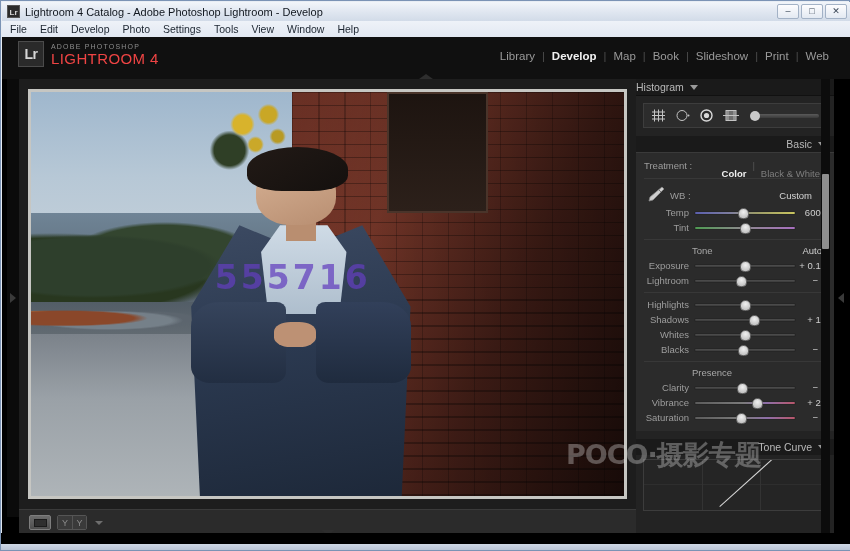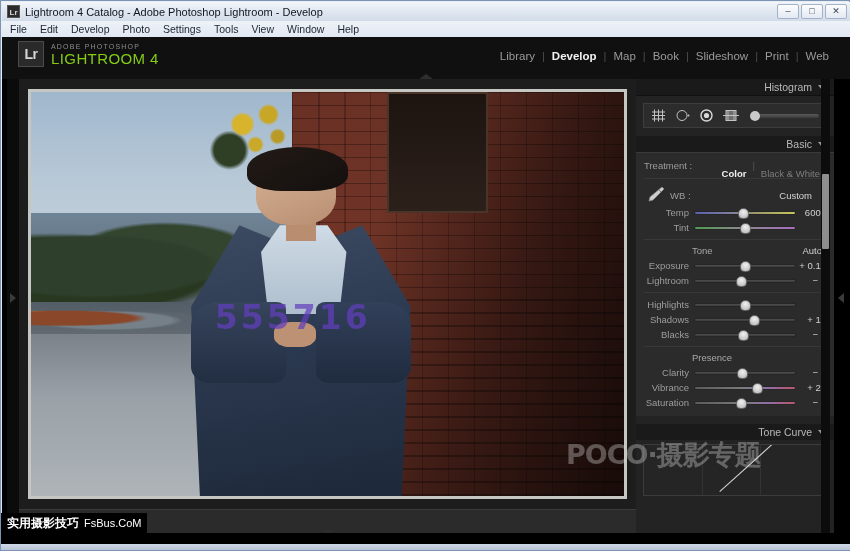--- a/index.html
+++ b/index.html
@@ -50,21 +50,21 @@
     position: relative; width: 100%; height: 42px; background: #101010;
   }
   .lr-logo { position: absolute; left: 16px; top: 4px; display: flex; align-items: center; }
   .lr-badge {
     width: 26px; height: 26px; background: #2a2a2a; border: 1px solid #4b4b4b;
     color: #d6d6d6; font-size: 14px; font-weight: bold;
     display: flex; align-items: center; justify-content: center;
     letter-spacing: -0.5px; margin-right: 7px;
   }
   .lr-name-sm { font-size: 7px; color: #8d8d8d; letter-spacing: 1.2px; line-height: 9px; }
-  .lr-name-lg { font-size: 15px; color: #84cc16; letter-spacing: 0.4px; line-height: 16px; }
+  .lr-name-lg { font-size: 15px; color: #ef4444; letter-spacing: 0.4px; line-height: 16px; }
   .modules {
     position: absolute; right: 14px; top: 13px; display: flex; align-items: center;
   }
   .module { font-size: 11.5px; color: #9a9a9a; padding: 0 7px; cursor: default; white-space: nowrap; }
   .module.active { color: #f2f2f2; font-weight: bold; }
   .module-sep { color: #4e4e4e; font-size: 11px; }
   .top-toggle {
     position: absolute; left: 50%; bottom: 0; transform: translateX(-50%);
     width: 0; height: 0; border-left: 7px solid transparent; border-right: 7px solid transparent;
     border-bottom: 5px solid #2e2e2e;
@@ -180,21 +180,20 @@
   }
   .hand {
     position: absolute; left: 41%; top: 57%; width: 7%; height: 6%;
     background: #bd9174; border-radius: 40%;
   }
   .photo-wm {
     position: absolute; left: 31%; top: 41%;
     font-size: 33px; font-weight: bold; letter-spacing: 3px;
     color: rgba(98, 62, 190, 0.72);
     font-family: "DejaVu Sans", sans-serif;
-    margin-top: 40px;
   }
 
   .toolbar {
     position: absolute; left: 0; right: 0; bottom: 0; height: 26px;
     background: #2b2b2b; border-top: 1px solid #3a3a3a;
     display: flex; align-items: center; padding-left: 10px; gap: 6px;
   }
   .tool-btn {
     width: 22px; height: 15px; background: linear-gradient(#6c6c6c, #4e4e4e);
     border: 1px solid #7e7e7e; border-radius: 2px;
@@ -220,21 +219,21 @@
   }
 
   
   .right-panel {
     position: absolute; right: 16px; top: 0; width: 198px; bottom: 0;
     background: #232323;
   }
   .panel-scroll { position: absolute; inset: 0; overflow: hidden; }
   .panel-head {
     height: 17px; background: #1a1a1a; display: flex; align-items: center;
-    justify-content: flex-end; padding-right: 8px; gap: 6px;
+    padding-right: 8px; gap: 6px;
     border-bottom: 1px solid #111;
   }
   .panel-head .ttl { font-size: 10.5px; color: #b9b9b9; }
   .tri-down {
     width: 0; height: 0; border-left: 4px solid transparent; border-right: 4px solid transparent;
     border-top: 5px solid #9a9a9a;
   }
   .histo-box {
     margin: 5px 7px 0 7px; height: 68px; background: #2c2c2c;
     border: 1px solid #3d3d3d; position: relative; overflow: hidden;
@@ -578,20 +577,27 @@
                 <span class="row-val">0</span>
               </div>
               <div class="row">
                 <span class="row-label">Shadows</span>
                 <span class="slider">
                   <span class="knob" style="left:59%"></span>
                 </span>
                 <span class="row-val">+ 18</span>
               </div>
               <div class="row">
+                <span class="row-label">Whites</span>
+                <span class="slider">
+                  <span class="knob" style="left:50%"></span>
+                </span>
+                <span class="row-val">0</span>
+              </div>
+              <div class="row">
                 <span class="row-label">Blacks</span>
                 <span class="slider">
                   <span class="knob" style="left:48%"></span>
                 </span>
                 <span class="row-val">− 3</span>
               </div>
 
               <div class="divider"></div>
               <div class="sub-head">
                 <span>Presence</span>
@@ -642,21 +648,17 @@
           <div class="right-arrow"></div>
         </div>
 
       </div>
     </div>
 
     <div class="poco-wm">
       <div class="poco-main">POCO·摄影专题</div>
     </div>
 
-    <div class="fsbus">
-      <span class="fsbus-cn">实用摄影技巧</span>
-      <span class="fsbus-en">FsBus.CoM</span>
-    </div>
     <div class="taskbar"></div>
     <div class="taskbar-line"></div>
 
   </div>
 </div>
 
 </body></html>

